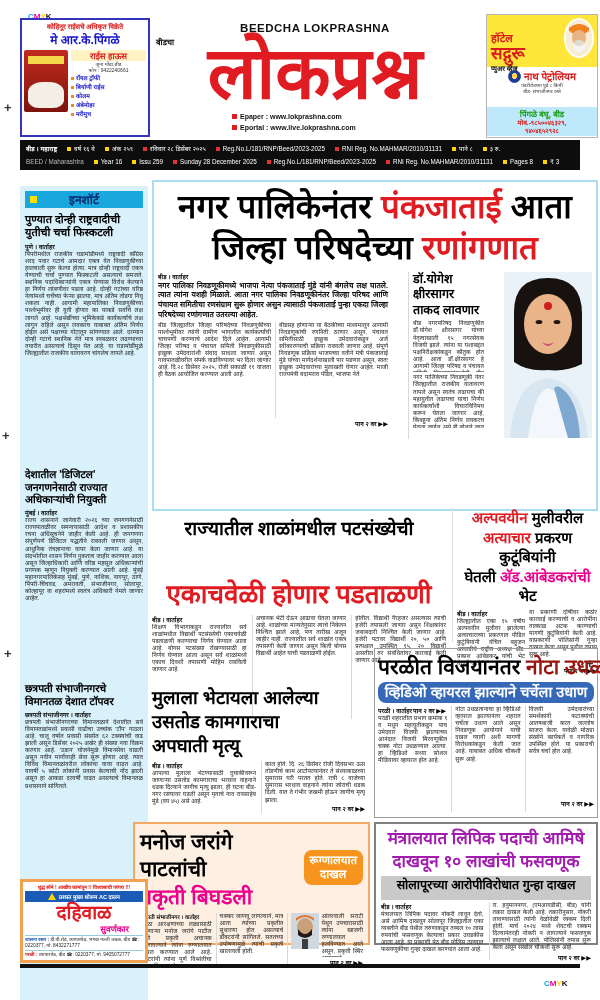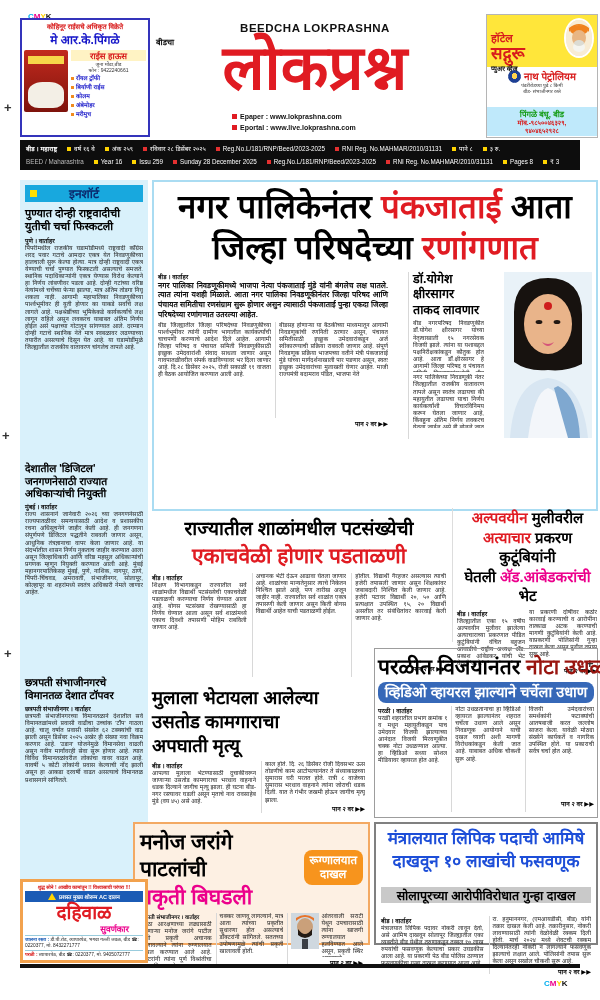--- a/index.html
+++ b/index.html
@@ -5,21 +5,21 @@
   * { margin:0; padding:0; box-sizing:border-box; }
   html,body { width:600px; height:1000px; background:#fff;
     font-family:"Liberation Sans","DejaVu Sans",sans-serif; overflow:hidden; }
   .abs { position:absolute; }
   #page { position:relative; width:600px; height:1000px; background:#fff; }
   .tiny { font-size:6px; line-height:1.18; text-align:justify; color:#1c1c1c; overflow:hidden; }
   .byl { font-weight:bold; font-size:6.2px; color:#111; }
   .more { font-weight:bold; font-size:6.3px; text-align:right; color:#000; margin-top:1px; }
   .crop { color:#333; font-size:13px; font-weight:bold; }
   
-  .bigtitle { color:#e01b22; font-weight:bold; font-size:62px; line-height:1.1; text-align:center; }
+  .bigtitle { color:#e01b22; font-weight:bold; font-size:72px; line-height:1.1; text-align:center; }
   .cm-letter{font-size:8px;font-weight:bold}
   
   .datebar { background:#0d0d0d; color:#fff; padding:2px 6px; }
   .drow { display:flex; align-items:center; height:13px; white-space:nowrap; }
   .drow span.it { font-size:6.3px; margin-right:4px; }
   .sq { display:inline-block; width:4px; height:4px; margin:0 3px 0 6px; }
   .sqy { background:#ffd400; } .sqr { background:#e53030; }
   
   .inshort { background:#d9f1fb; padding:5px; overflow:hidden; }
   .ins-head { background:#18a8de; height:17px; display:flex; align-items:center; justify-content:center;
@@ -31,34 +31,34 @@
   .leadbox { border:2px solid #aadcf2; background:#fff; }
   .mainline { text-align:center; font-weight:bold; font-size:33px; line-height:1.25; color:#000; white-space:nowrap; }
   .red { color:#e01b22; } .mag { color:#ec008c; } .dkred { color:#99150f; }
   .cyanbar { background:#29aae1; color:#fff; font-weight:bold; font-size:18px; text-align:center;
     height:27px; line-height:27px; margin-top:3px; }
   .leadpara { font-size:7.6px; font-weight:bold; line-height:1.3; text-align:justify; color:#111; }
   .subh { font-weight:bold; color:#000; }
   .colrule { border-left:1px solid #d8d8d8; }
   
   .h-schools1 { font-size:19px; font-weight:bold; text-align:center; color:#000; white-space:nowrap;}
-  .h-schools2 { font-size:21px; font-weight:bold; text-align:center; white-space:nowrap;}
+  .h-schools2 { font-size:26px; font-weight:bold; text-align:center; white-space:nowrap;margin-top:34px;}
   .h-minor { font-size:15px; font-weight:bold; line-height:1.3; text-align:center; }
   .h-ustod { font-size:18.5px; font-weight:bold; line-height:1.3; color:#000; }
   .h-parali { font-size:21px; font-weight:bold; text-align:center; white-space:nowrap; }
   .bluebar { background:#3668b8; color:#fff; font-weight:bold; font-size:14.5px; text-align:center;
     height:21px; line-height:21px; margin:2px 0 3px;border-radius:8px; }
   .jarangebox { border:2px solid #f3a963; background:#fdf0e3; }
   .h-jar { font-size:21px; font-weight:bold; line-height:1.3; }
   .badge { background:#f7941d; border-radius:8px; color:#fff; font-weight:bold; font-size:11.5px;
     text-align:center; line-height:1.25; padding:3px 6px; }
   .fraudbox { border:2px solid #808080; background:#fff; }
-  .h-fraud { font-size:17px; font-weight:bold; text-align:center; line-height:1.35; color:#1d4ed8; }
+  .h-fraud { font-size:17px; font-weight:bold; text-align:center; line-height:1.35; color:#a21caf; }
   .graybar { background:#c9c9c9; color:#000; font-weight:bold; font-size:12.5px; text-align:center;
-    height:16px; line-height:18px; margin:13px 0; }
+    height:24px; line-height:18px; margin:2px 0; }
   
   .ricead { border:2px solid #3434bb; background:#fff; padding:2px; }
   .ricead .l1 { color:#d81c1c; font-weight:bold; font-size:6.8px; text-align:center; }
   .ricead .l2 { color:#1717c9; font-weight:bold; font-size:12px; text-align:center; }
   .ricebag { width:44px; height:62px; background:linear-gradient(#c22a1e,#7e130c); border-radius:2px;
     position:relative; }
   .ricebag .rice { position:absolute; left:4px; bottom:4px; width:36px; height:26px; background:#f3efe6;
     border-radius:40% 40% 30% 30%; }
   .ricebag .lbl { position:absolute; left:4px; top:6px; width:36px; height:8px; background:#f6d64a; }
   .riceitem { font-size:6px; font-weight:bold; color:#1717c9; line-height:1.5; }
@@ -199,21 +199,21 @@
         <span class="it">Reg.No.L/181/RNP/Beed/2023-2025</span>
       <span class="sq sqr"></span>
         <span class="it">RNI Reg. No.MAHMAR/2010/31131</span>
       <span class="sq sqy"></span>
         <span class="it">Pages 8</span>
       <span class="sq sqy"></span>
         <span class="it">₹ 3</span>
     </div>
   </div>
 
-  <div class="abs inshort" style="left:20px;top:180px;width:128px;height:701px;">
+  <div class="abs inshort" style="left:20px;top:186px;width:128px;height:814px;">
     <div class="ins-head">
       <span class="ysq"></span>
       <span>इनशॉर्ट</span>
     </div>
     <div class="ins-h1">पुण्यात दोन्ही राष्ट्रवादीची युतीची चर्चा फिस्कटली</div>
     <div class="byl">पुणे । वार्ताहर</div>
     <div class="tiny" style="height:210px">पिंपरीमधील राजकीय घडामोडीमध्ये राष्ट्रवादी काँग्रेस शरद पवार गटाचे आमदार एकत्र येत निवडणूकीच्या हालचाली सुरू केल्या होत्या. मात्र दोन्ही राष्ट्रवादी एकत्र येण्याची चर्चा पुण्यात फिस्कटली असल्याचे समजते. स्थानिक पदाधिकाऱ्यांनी एकत्र येण्यास विरोध केल्याने हा निर्णय लांबणीवर पडला आहे. दोन्ही गटांच्या वरिष्ठ नेत्यांमध्ये चर्चेच्या फेऱ्या झाल्या, मात्र अंतिम तोडगा निघू शकला नाही. आगामी महापालिका निवडणूकीच्या पार्श्वभूमीवर ही युती होणार का याकडे सर्वांचे लक्ष लागले आहे. पक्षश्रेष्ठींच्या भूमिकेकडे कार्यकर्त्यांचे लक्ष लागून राहिले असून लवकरच याबाबत अंतिम निर्णय होईल असे पक्षाच्या गोटातून सांगण्यात आले. दरम्यान दोन्ही गटाचे स्थानिक नेते मात्र स्वबळावर लढण्याच्या तयारीत असल्याचे दिसून येत आहे. या घडामोडींमुळे जिल्ह्यातील राजकीय वातावरण चांगलेच तापले आहे.</div>
     <div class="ins-h2">देशातील 'डिजिटल' जनगणनेसाठी राज्यात अधिकाऱ्यांची नियुक्ती</div>
     <div class="byl">मुंबई । वार्ताहर</div>
     <div class="tiny" style="height:158px">राज्य शासनाने जानेवारी २०२६ च्या जनगणनेसाठी राज्यपातळीवर समन्वयासाठी आदेश व प्रशासकीय रचना अधिसूचनेने जाहीर केली आहे. ही जनगणना संपूर्णपणे डिजिटल पद्धतीने राबवली जाणार असून, आधुनिक तंत्रज्ञानाचा वापर केला जाणार आहे. या संदर्भातील शासन निर्णय नुकताच जाहीर करण्यात आला असून जिल्हाधिकारी आणि वरिष्ठ महसूल अधिकाऱ्यांची प्रगणक म्हणून नियुक्ती करण्यात आली आहे. मुंबई महानगरपालिकेसह मुंबई, पुणे, नाशिक, नागपूर, ठाणे, पिंपरी-चिंचवड, अमरावती, संभाजीनगर, सोलापूर, कोल्हापूर या शहरांमध्ये स्वतंत्र अधिकारी नेमले जाणार आहेत.</div>

